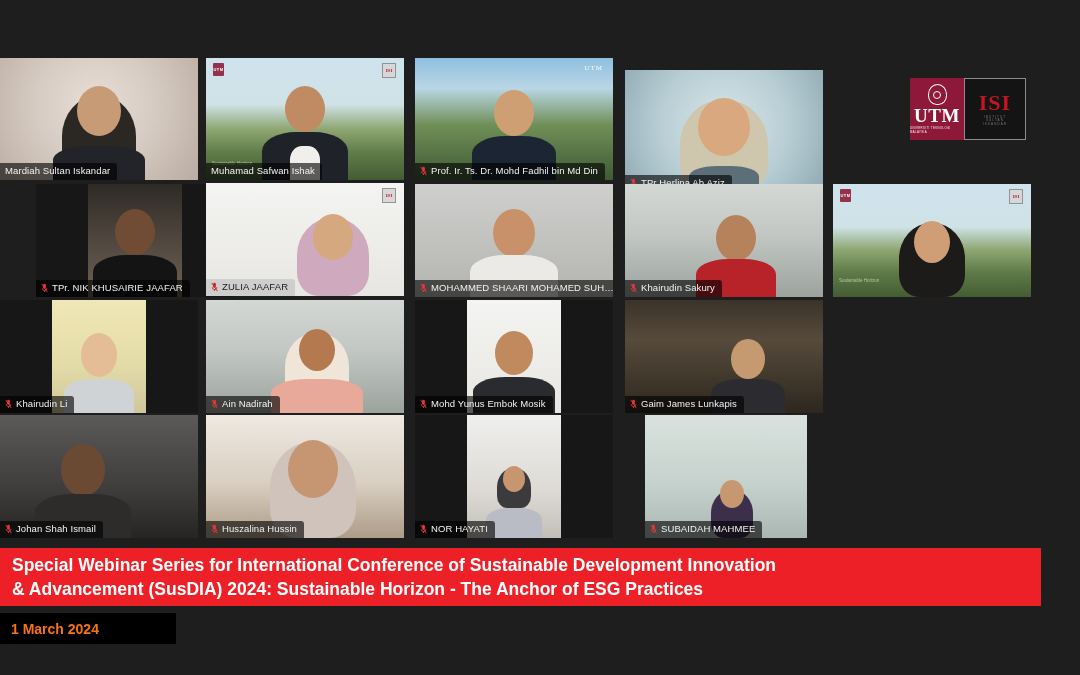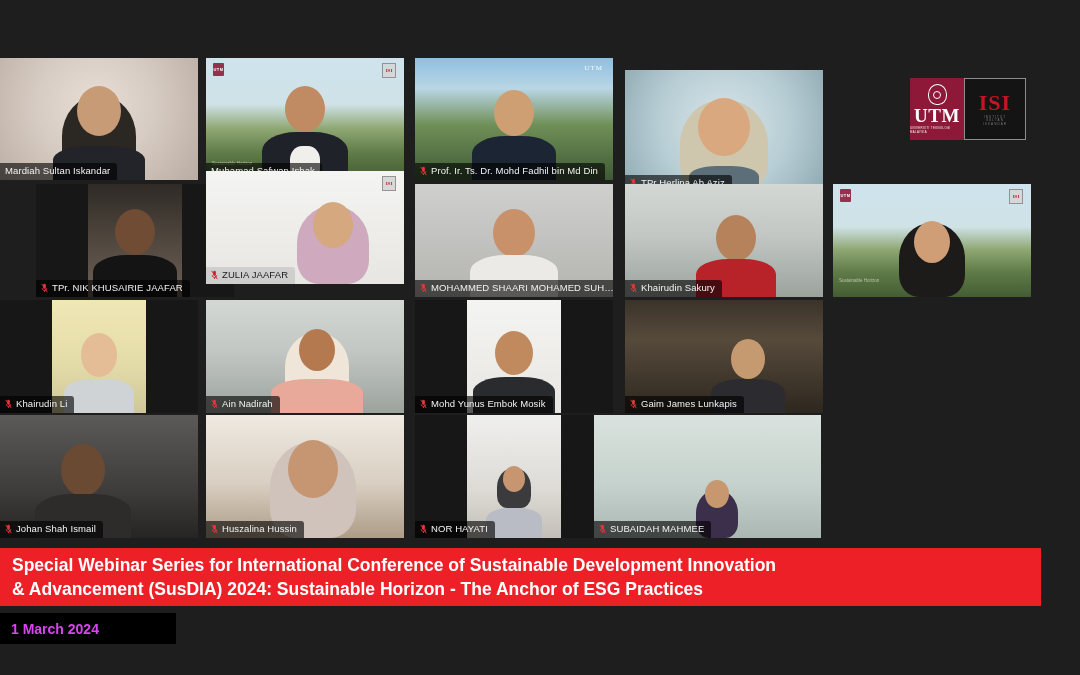--- a/index.html
+++ b/index.html
@@ -85,21 +85,21 @@
   .logo-isi .big{color:#c31622;font-size:22px;font-weight:bold;line-height:22px;
                  font-family:"Liberation Serif",serif;letter-spacing:1px;}
   .logo-isi .sub{color:#7b7b7b;font-size:3px;letter-spacing:1.1px;line-height:3.6px;
                  text-align:center;margin-top:2px;font-family:"Liberation Sans",sans-serif;}
 
   
   #banner{position:absolute;background:#ed2028;display:flex;flex-direction:column;
           justify-content:center;padding:0 12px;box-sizing:border-box;}
   #banner .line{color:#ffffff;font-size:17.5px;font-weight:bold;line-height:24px;white-space:nowrap;}
   #datebox{position:absolute;background:#000;display:flex;align-items:center;padding:0 11px;box-sizing:border-box;}
-  #datebox .txt{color:#d946ef;font-size:14px;font-weight:bold;}
+  #datebox .txt{color:#f97316;font-size:14px;font-weight:bold;}
 </style>
 </head>
 <body>
 
 <div id="stage">
 
   <div class="tile active" style="left:0px;top:58px;width:198px;height:122px;">
     <div class="feed bg-room">
       <div class="veil" style="width:74px;height:84px;bottom:0;background:#2b2722;"></div>
       <div class="head" style="width:44px;height:50px;bottom:44px;background:#c89b77;"></div>
@@ -172,21 +172,21 @@
       <svg class="micicon" viewBox="0 0 8 12">
         <rect x="2.4" y="1" width="3.2" height="6" rx="1.6" fill="#e8353b"></rect>
         <path d="M1.2 6.2a2.8 2.8 0 0 0 5.6 0" stroke="#e8353b" stroke-width="1" fill="none"></path>
         <rect x="3.5" y="8.6" width="1" height="2.2" fill="#e8353b"></rect>
         <line x1="0.6" y1="1" x2="7.4" y2="11" stroke="#e8353b" stroke-width="1.1"></line>
       </svg>
       <span class="nm">TPr. NIK KHUSAIRIE JAAFAR</span>
     </div>
   </div>
 
-  <div class="tile" style="left:206px;top:171px;width:198px;height:113px;">
+  <div class="tile" style="left:206px;top:183px;width:198px;height:113px;">
     <div class="feed bg-white">
       <div class="feedlogo right">
         <span class="mini-isi">ISI</span>
       </div>
       <div class="veil" style="width:72px;height:78px;bottom:0;left:64%;background:#cfa9bd;"></div>
       <div class="head" style="width:40px;height:46px;bottom:36px;left:64%;background:#d5a87f;"></div>
     </div>
     <div class="nameplate light">
       <svg class="micicon" viewBox="0 0 8 12">
         <rect x="2.4" y="1" width="3.2" height="6" rx="1.6" fill="#cc2027"></rect>
@@ -355,21 +355,21 @@
       <svg class="micicon" viewBox="0 0 8 12">
         <rect x="2.4" y="1" width="3.2" height="6" rx="1.6" fill="#e8353b"></rect>
         <path d="M1.2 6.2a2.8 2.8 0 0 0 5.6 0" stroke="#e8353b" stroke-width="1" fill="none"></path>
         <rect x="3.5" y="8.6" width="1" height="2.2" fill="#e8353b"></rect>
         <line x1="0.6" y1="1" x2="7.4" y2="11" stroke="#e8353b" stroke-width="1.1"></line>
       </svg>
       <span class="nm">Huszalina Hussin</span>
     </div>
   </div>
 
-  <div class="tile" style="left:594px;top:415px;width:227px;height:123px;text-decoration:underline;">
+  <div class="tile" style="left:645px;top:415px;width:162px;height:123px;text-decoration:underline;">
     <div class="feed bg-curtain">
       <div class="veil" style="width:42px;height:48px;bottom:0;left:54%;background:#3c2f4b;"></div>
       <div class="head" style="width:24px;height:28px;bottom:30px;left:54%;background:#c7986f;"></div>
     </div>
     <div class="nameplate">
       <svg class="micicon" viewBox="0 0 8 12">
         <rect x="2.4" y="1" width="3.2" height="6" rx="1.6" fill="#e8353b"></rect>
         <path d="M1.2 6.2a2.8 2.8 0 0 0 5.6 0" stroke="#e8353b" stroke-width="1" fill="none"></path>
         <rect x="3.5" y="8.6" width="1" height="2.2" fill="#e8353b"></rect>
         <line x1="0.6" y1="1" x2="7.4" y2="11" stroke="#e8353b" stroke-width="1.1"></line>

